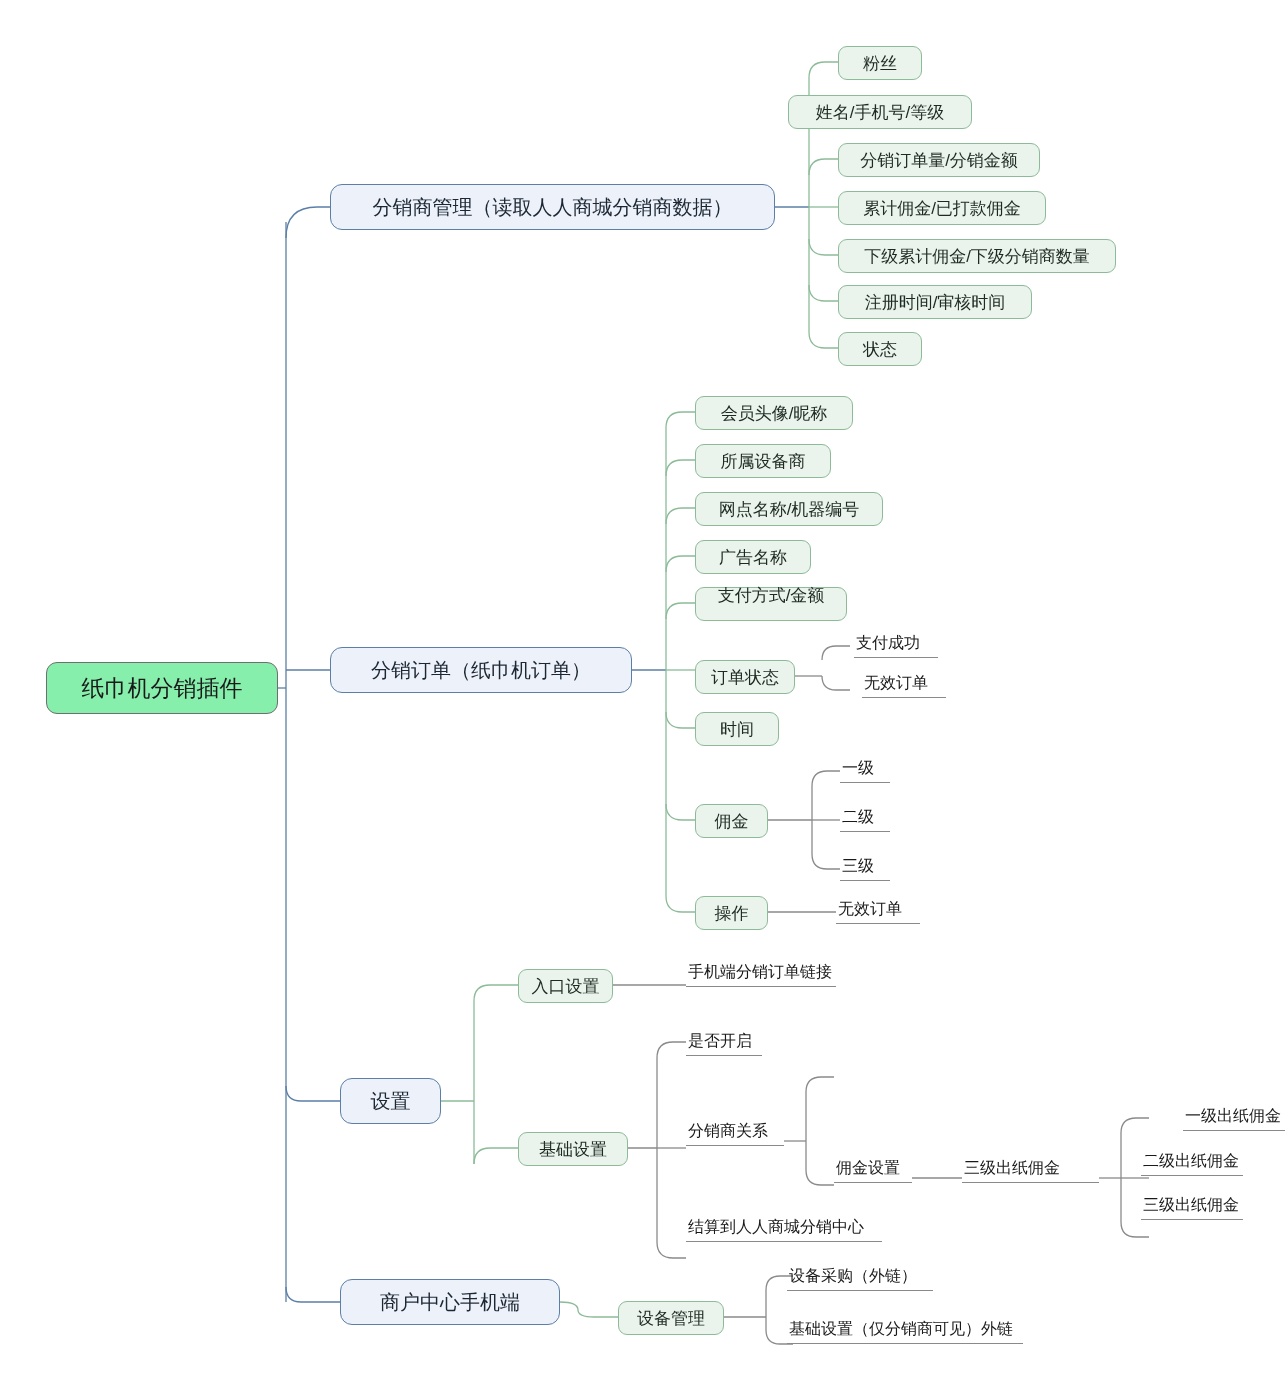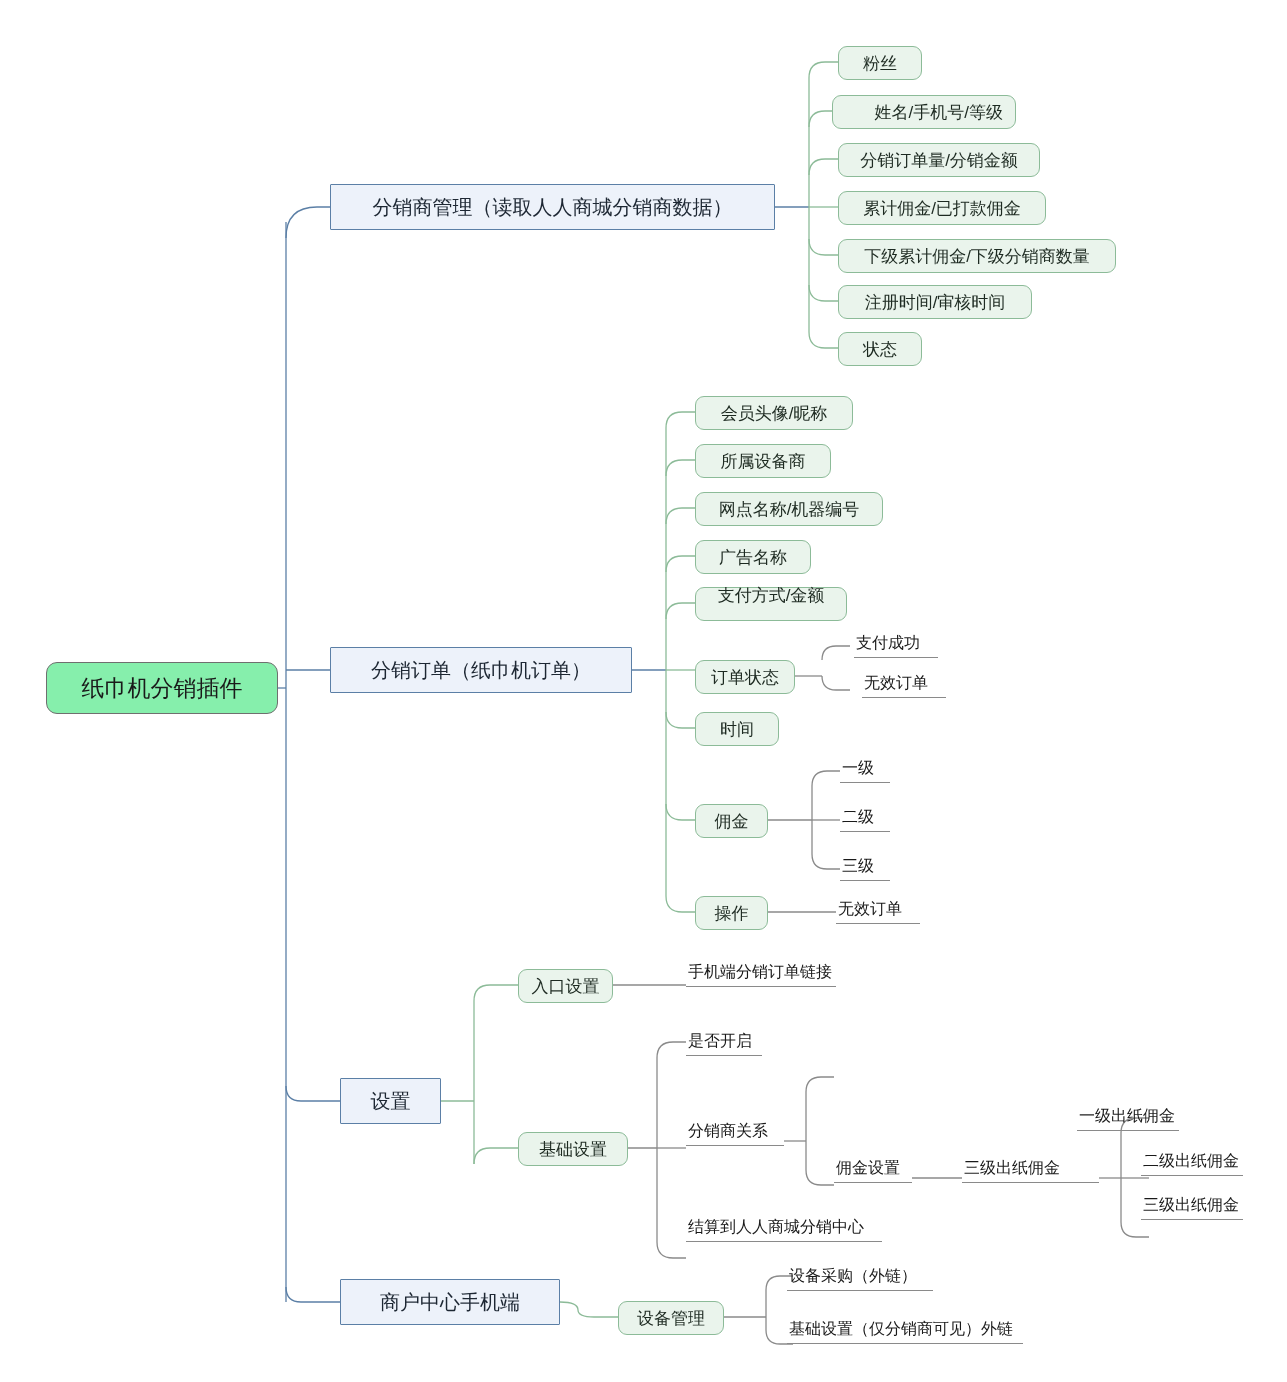--- a/index.html
+++ b/index.html
@@ -39,21 +39,21 @@
     border: 1.3px solid #6f6f6f;
     border-radius: 11px;
     color: #1a1a1a;
     font-size: 23px;
     padding: 0 18px;
   }
   
   .n-l1 {
     background: #edf2fa;
     border: 1.3px solid #5b7fa6;
-    border-radius: 1px;
+    border-radius: 12px;
     color: #1d2733;
     font-size: 20px;
     padding: 0 16px;
   }
   
   .n-l2 {
     background: #eaf4ec;
     border: 1.2px solid #8cbb98;
     border-radius: 9px;
     color: #1d2a21;
@@ -192,21 +192,21 @@
     <span>纸巾机分销插件</span>
   </div>
 
   <div class="node n-l1" style="left:330px; top:184px; width:445px; height:46px;">
     <span>分销商管理（读取人人商城分销商数据）</span>
   </div>
 
   <div class="node n-l2" style="left:838px; top:46px; width:84px; height:32px;">
     <span>粉丝</span>
   </div>
-  <div class="node n-l2" style="left:832px; top:95px; width:184px; height:32px;justify-content:flex-end;">
+  <div class="node n-l2" style="left:788px; top:95px; width:184px; height:32px;">
     <span>姓名/手机号/等级</span>
   </div>
   <div class="node n-l2" style="left:838px; top:143px; width:202px; height:32px;">
     <span>分销订单量/分销金额</span>
   </div>
   <div class="node n-l2" style="left:838px; top:191px; width:208px; height:32px;">
     <span>累计佣金/已打款佣金</span>
   </div>
   <div class="node n-l2" style="left:838px; top:239px; width:278px; height:32px;">
     <span>下级累计佣金/下级分销商数量</span>
@@ -296,21 +296,21 @@
     <span>结算到人人商城分销中心</span>
   </div>
 
   <div class="node n-leaf" style="left:834px; top:1157px; width:78px; height:26px;">
     <span>佣金设置</span>
   </div>
   <div class="node n-leaf" style="left:962px; top:1157px; width:137px; height:26px;">
     <span>三级出纸佣金</span>
   </div>
 
-  <div class="node n-leaf" style="left:1077px; top:1105px; width:102px; height:26px;">
+  <div class="node n-leaf" style="left:1183px; top:1105px; width:102px; height:26px;">
     <span>一级出纸佣金</span>
   </div>
   <div class="node n-leaf" style="left:1141px; top:1150px; width:102px; height:26px;">
     <span>二级出纸佣金</span>
   </div>
   <div class="node n-leaf" style="left:1141px; top:1194px; width:102px; height:26px;">
     <span>三级出纸佣金</span>
   </div>
 
   <div class="node n-l1" style="left:340px; top:1279px; width:220px; height:46px;">

